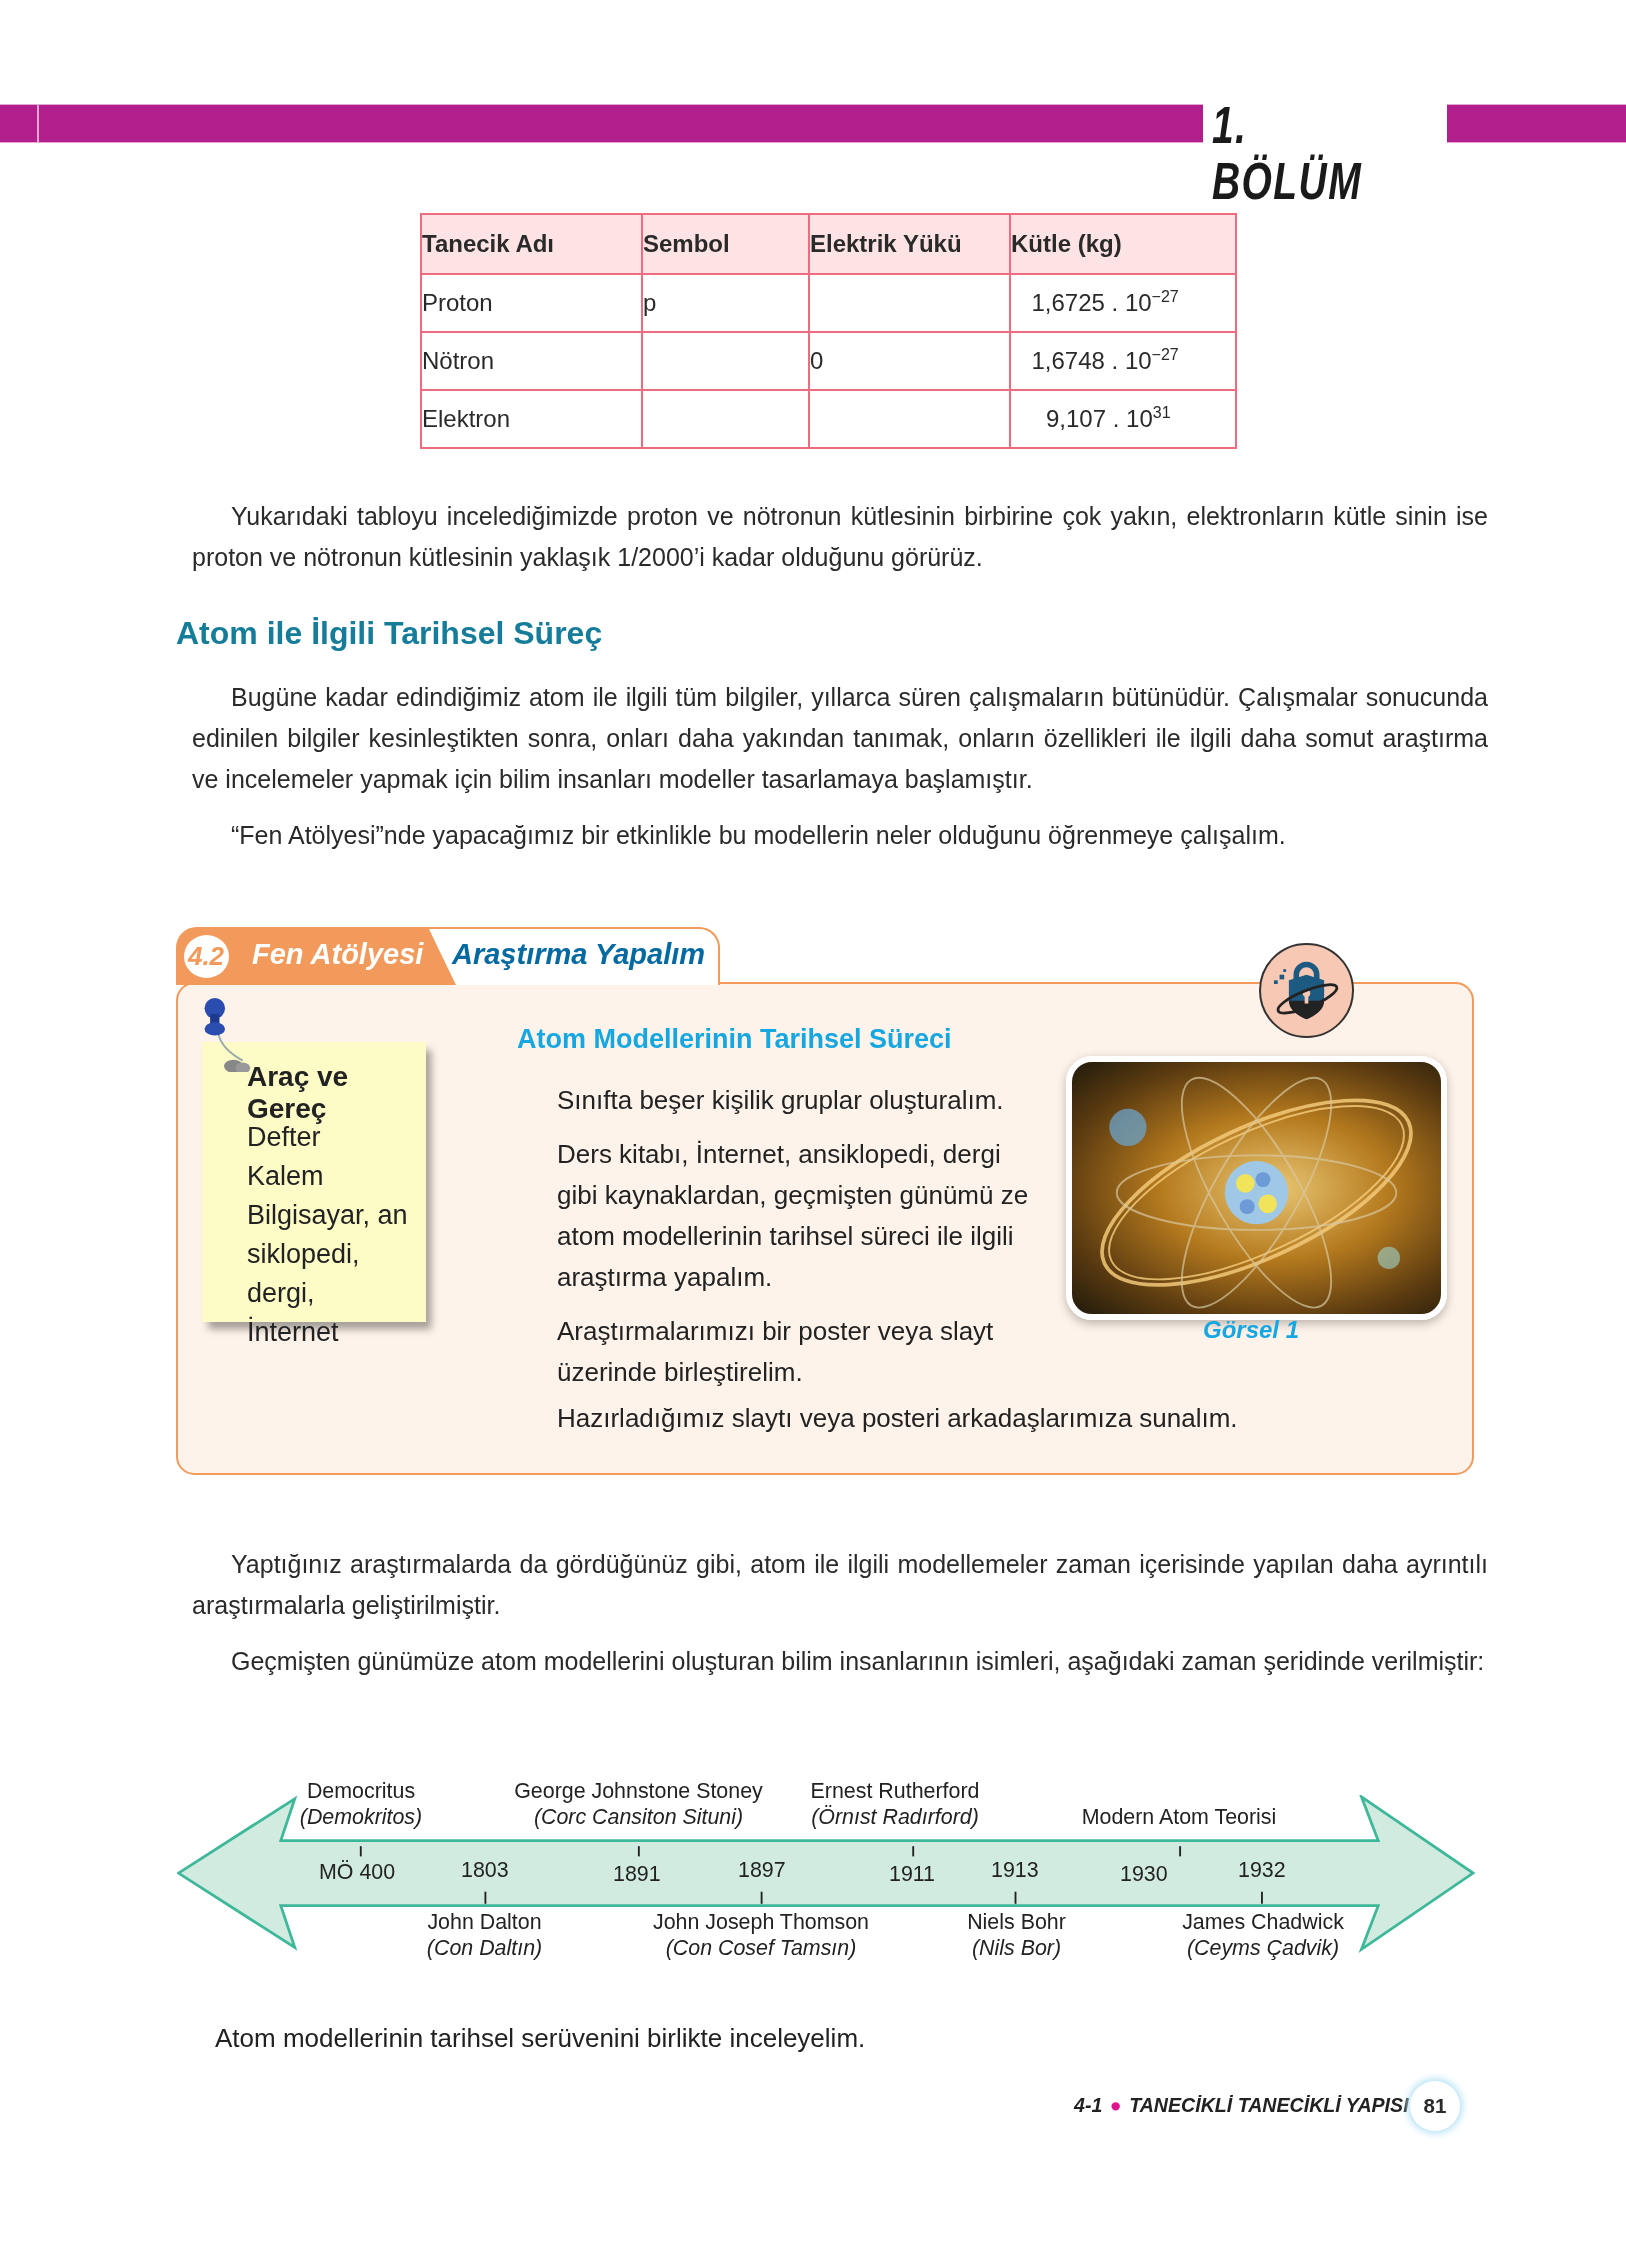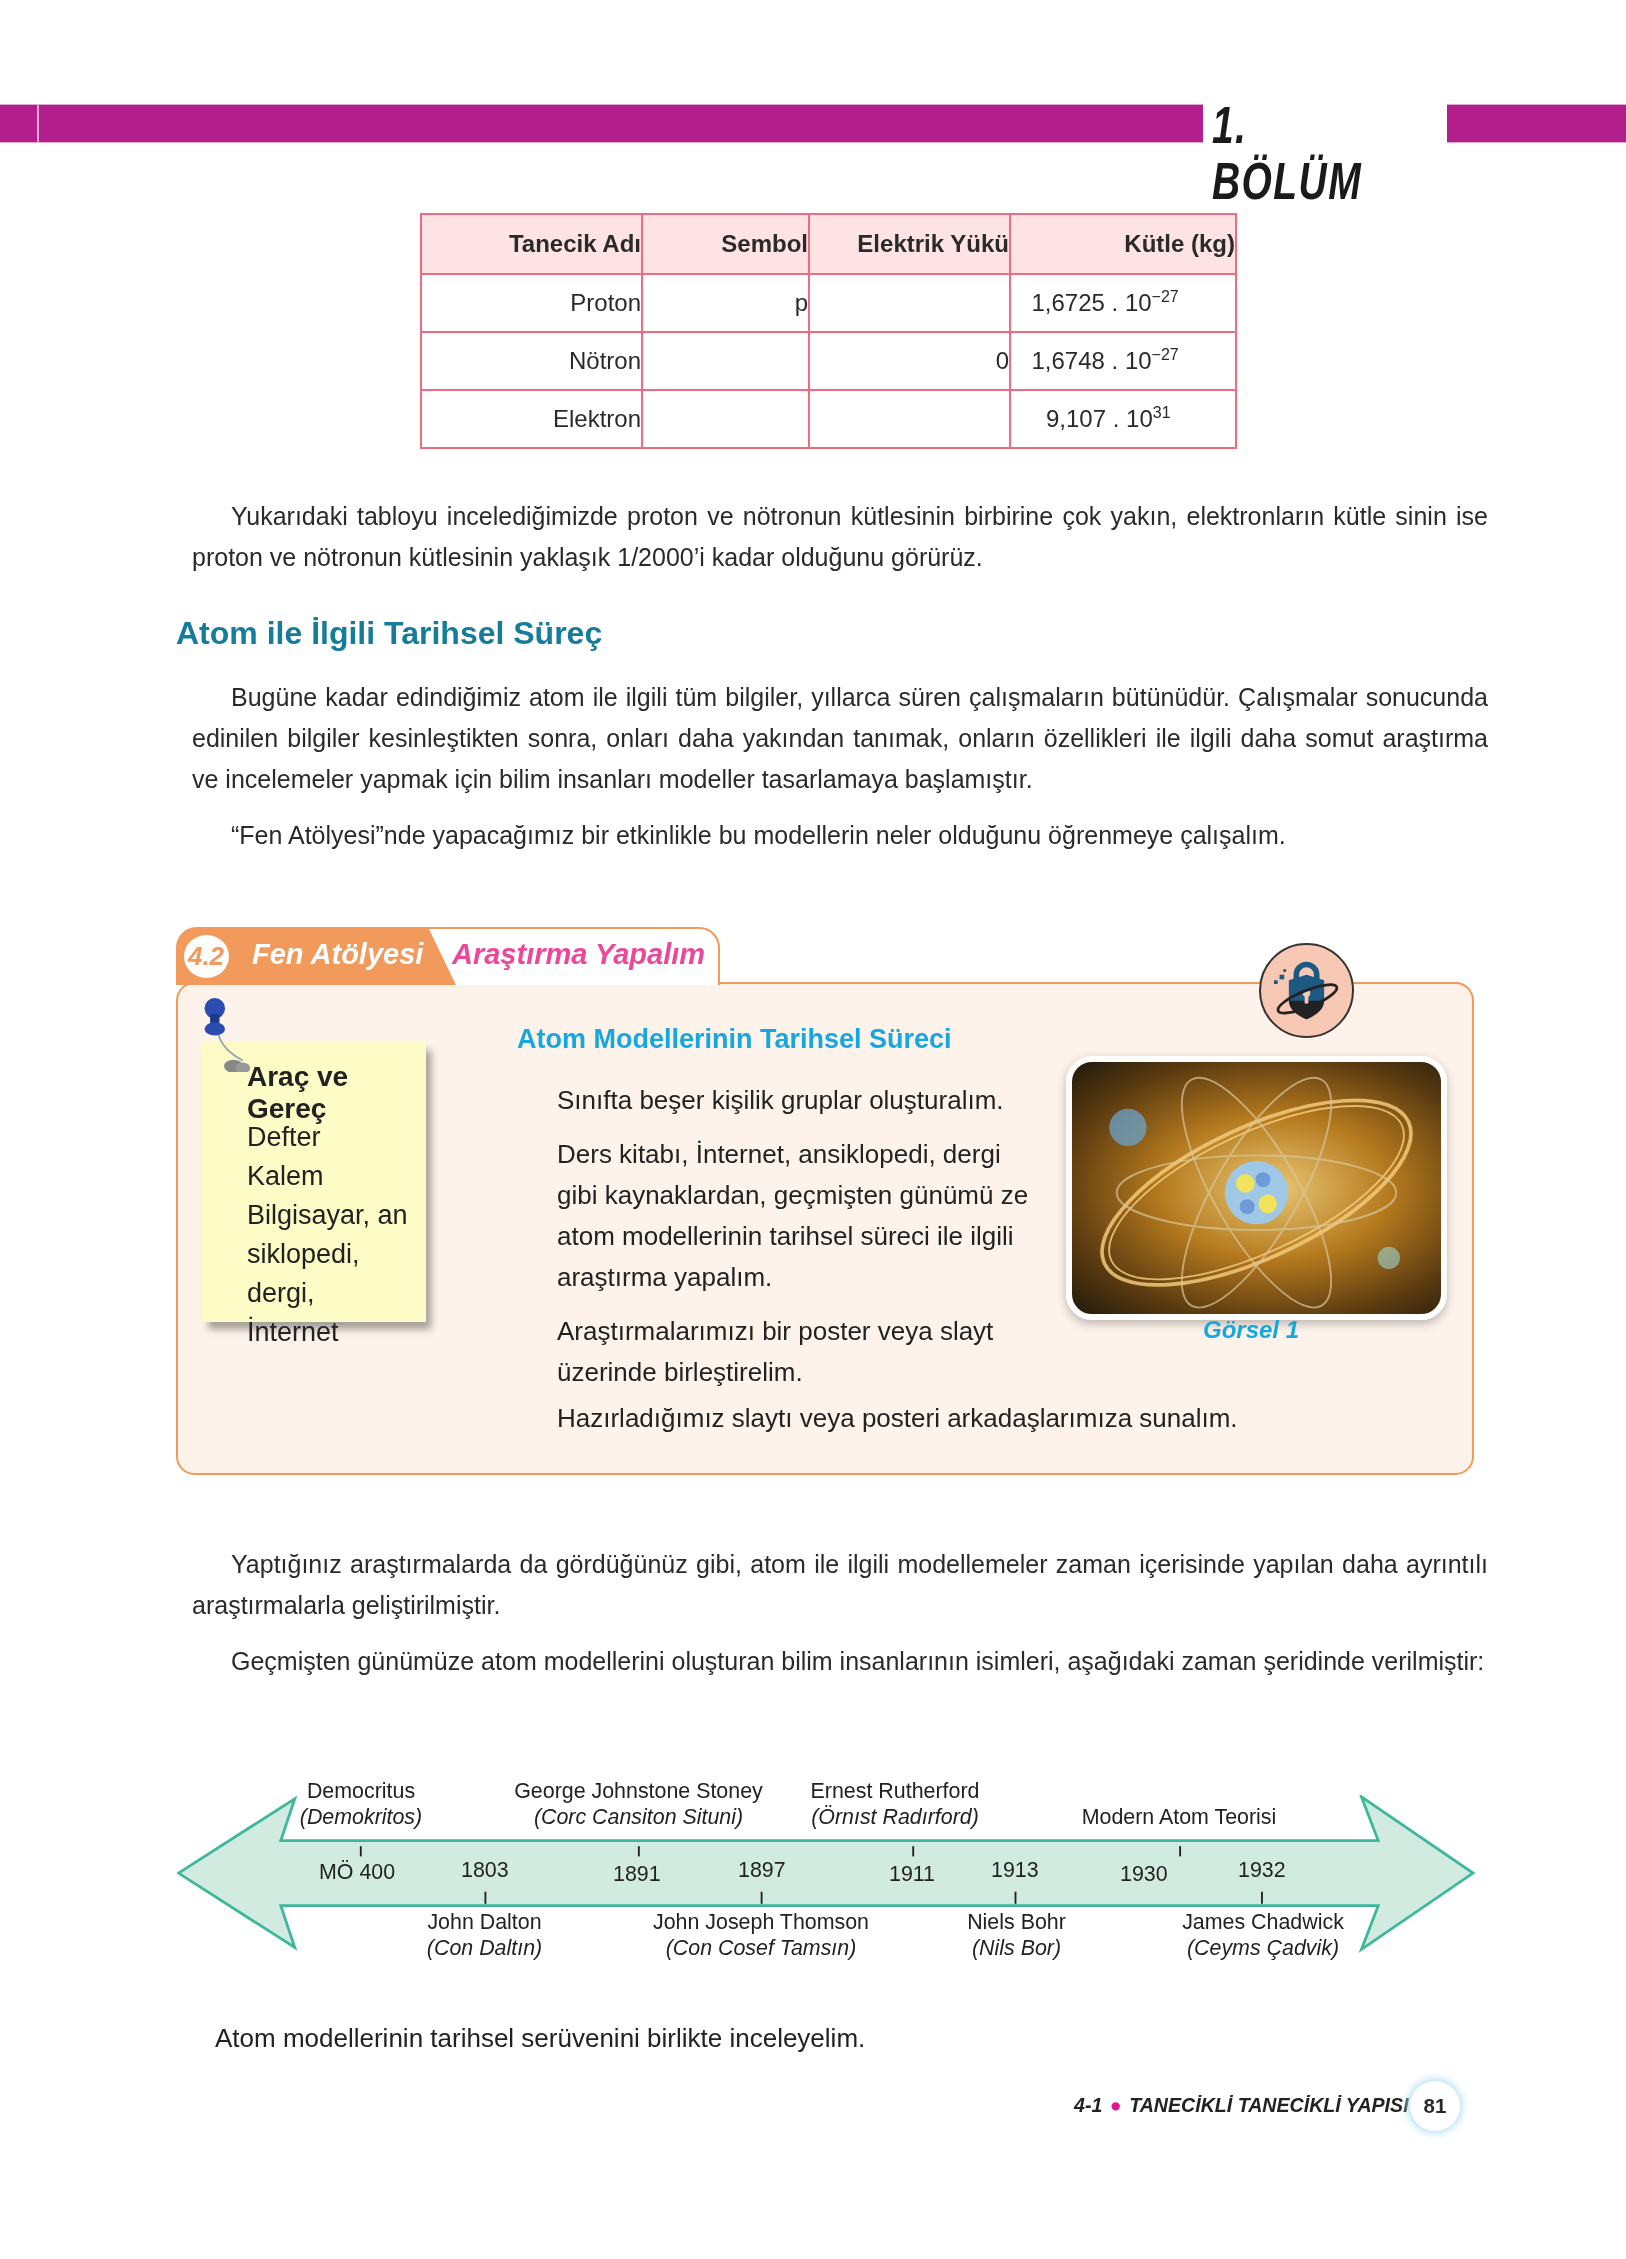--- a/index.html
+++ b/index.html
@@ -11,42 +11,42 @@
           border-top:1.9px solid #e6a6d2; border-bottom:1.9px solid #e6a6d2; }
   .band.left { left:0; width:1203px; }
   .band.left::before { content:""; position:absolute; left:37px; top:0; bottom:0; width:1.9px; background:#e6a6d2; }
   .band.right { left:1447px; width:180px; }
   .chapter { position:absolute; left:1212px; top:97px; width:233px; font-family:"Liberation Sans", sans-serif;
              font-weight:bold; font-style:italic; font-size:52px; color:#1a1a1a; letter-spacing:1.9px;
              transform:scaleX(0.75); transform-origin:left center; line-height:56px; }
 
   
   .ptable { position:absolute; left:420px; top:213px; border-collapse:collapse; font-size:24px; }
-  .ptable th, .ptable td { border:2.8px solid #ef6b7f; text-align:right; height:56px; padding:0; }
+  .ptable th, .ptable td { border:2.8px solid #ef6b7f; text-align:left; height:56px; padding:0; }
   .ptable th { background:#fde3e3; font-weight:bold; height:58px; }
   .ptable td.mass { text-align:left; padding-left:20.5px; }
   .ptable sup { font-size:16px; vertical-align:9.3px; }
 
   .para { position:absolute; left:176px; width:1296px; font-size:25px; line-height:41px; text-align:justify;margin-left:16px; }
   .para .ind { display:inline-block; width:39px; }
 
   .h2 { position:absolute; left:176px; top:615px; font-size:32px; font-weight:bold; color:#157c9a; }
 
   
   .act { position:absolute; left:176px; top:982px; width:1294px; height:489px; background:#fdf3ea;
          border:2.8px solid #f29a5c; border-radius:18.6px; }
   .tab { position:absolute; left:176px; top:927px; height:58px; width:543px;font-style:italic; }
   .tab-left { position:absolute; left:0; top:0; width:280px; height:58px; background:#f29a5c; border-radius:20.5px 0 0 0;
               clip-path:polygon(0 0, 252px 0, 280px 58px, 0 58px); }
   .tab-right { position:absolute; left:242px; top:0; width:298px; height:56px; border:2.8px solid #f29a5c; border-bottom:none;
                border-radius:0 20.5px 0 0; background:#ffffff; }
   .tab-num { position:absolute; left:7.5px; top:7.5px; width:45px; height:43px; border-radius:50%; background:#fff;
              color:#f29a5c; font-weight:bold; font-size:26px; text-align:center; line-height:43px; }
   .tab-title { position:absolute; left:76px; top:11.2px; color:#fff; font-weight:bold; font-size:29px; }
-  .tab-sub { position:absolute; left:276px; top:11.2px; color:#ec4899; font-weight:bold; font-size:29px; }
+  .tab-sub { position:absolute; left:276px; top:11.2px; color:#0369a1; font-weight:bold; font-size:29px; }
 
   .badge { position:absolute; left:1259px; top:943px; width:91px; height:91px; border-radius:50%;
            background:#f7c8b4; border:2.8px solid #333; }
 
   .note { position:absolute; left:202px; top:1042px; width:224px; height:280px; background:#fdfbc6;
           box-shadow:5.6px 7.5px 7.5px rgba(0,0,0,0.35); }
   .pin { position:absolute; left:198px; top:997px; }
   .note-title { position:absolute; left:45px; top:18.6px; font-size:28px; font-weight:bold; color:#222; }
   .note-list { position:absolute; left:45px; top:76px; font-size:27px; line-height:39px; color:#222; }
 

